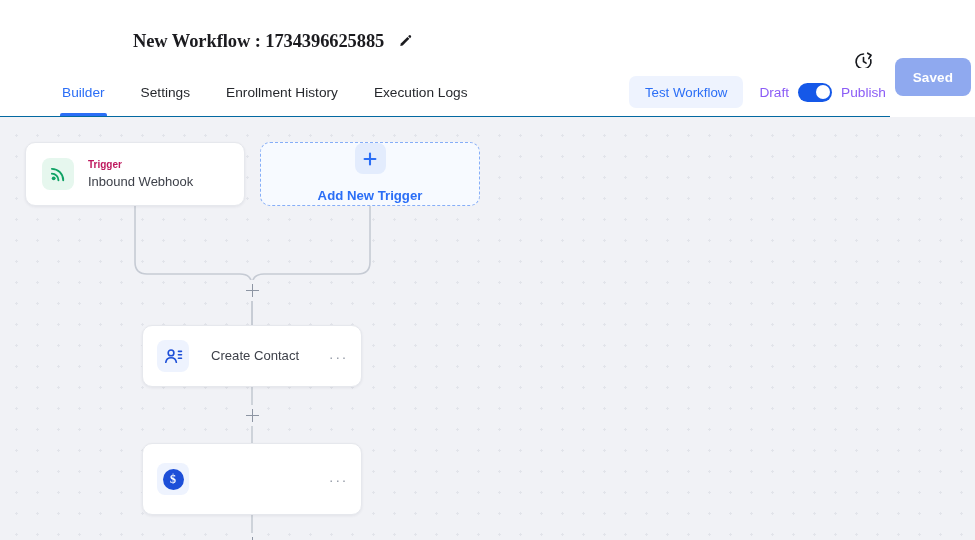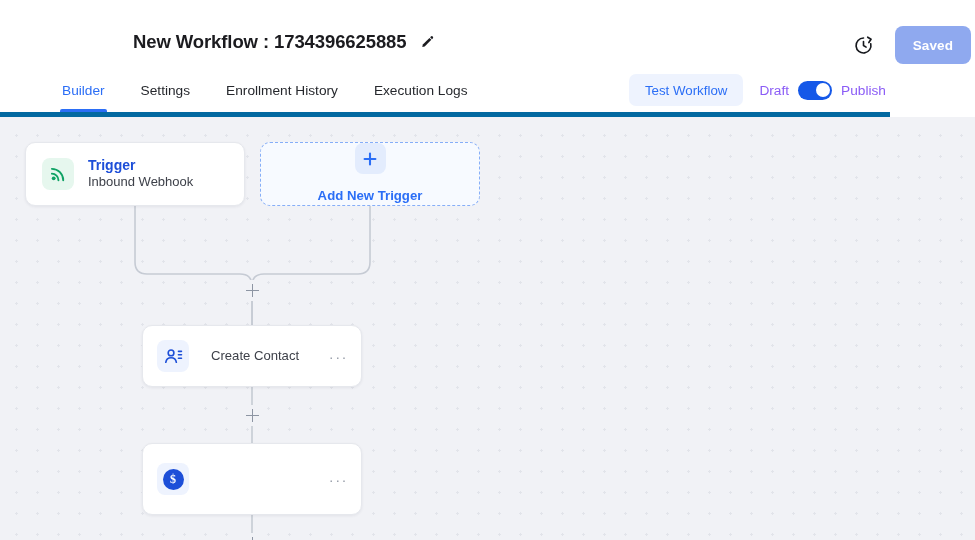--- a/index.html
+++ b/index.html
@@ -11,21 +11,21 @@
   }
   .app { position: relative; width: 975px; height: 540px; }
 
   
   .topbar {
     position: absolute; top: 0; left: 0; width: 975px; height: 68px;
     background: #ffffff;
   }
   .title-wrap {
     position: absolute; left: 133px; top: 31px;
-    display: flex; align-items: center; gap: 14px;
+    display: flex; align-items: center; gap: 14px; font-family: Liberation Serif, serif;
   }
   .wf-title {
     font-size: 18.5px; font-weight: 600; color: #1b1b1f;
     letter-spacing: -0.1px; white-space: nowrap;
   }
   .pencil-icon { width: 15px; height: 15px; display:block; cursor: pointer; }
 
   .topbar-right {
     position: absolute; right: 4px; top: 26px;
     display: flex; align-items: center; gap: 19px;
@@ -33,38 +33,38 @@
   .history-btn {
     width: 24px; height: 24px; display:flex; align-items:center; justify-content:center;
     cursor: pointer;
   }
   .saved-btn {
     height: 38px; min-width: 62px; padding: 0 18px;
     background: #8fa9ef; color: #ffffff;
     border: none; border-radius: 8px;
     font-family: "Liberation Sans", sans-serif;
     font-size: 13.5px; font-weight: 700; letter-spacing: 0.1px;
-    cursor: pointer; display:flex; align-items:center; justify-content:center;
+    cursor: pointer; display:flex; align-items:center; justify-content:center;margin-top:32px;
   }
 
   
   .edge-chip-a {
     position:absolute; left: 860px; top: -6px; width: 7px; height: 9px;
     background: #c9d8fb; border-radius: 2px;
   }
   .edge-chip-b {
     position:absolute; left: 871px; top: -8px; width: 29px; height: 10px;
     background: #4a4f56; border-radius: 3px;
   }
 
   
   .tabbar {
     position: absolute; top: 68px; left: 0; width: 890px; height: 49px;
     background: #ffffff;
-    border-bottom: 5px solid #0369a1;
+    border-bottom: 1px solid #0369a1;
     display: flex; align-items: center;
   }
   .tabs { display: flex; align-items: center; height: 100%; padding-left: 44px; gap: 0; }
   .tab {
     position: relative; height: 100%;
     display: flex; align-items: center;
     font-size: 13.7px; color: #26282d; font-weight: 400;
     padding: 0 18px; cursor: pointer; white-space: nowrap;
   }
   .tab.active { color: #2b6ef6; font-weight: 500; }
@@ -122,21 +122,21 @@
   .icon-green { background: #e6f7ee; }
   .icon-blue  { background: #eef3fe; }
   .node-text { display: flex; flex-direction: column; justify-content: center; }
 
   
   #trigger-node {
     left: 25px; top: 25px; width: 220px; height: 64px;
     padding: 0 16px; gap: 14px;
   }
   .trigger-kicker {
-    font-size: 14px; color: #1d4ed8; font-weight: 600; line-height: 16px;
+    font-size: 10px; color: #be185d; font-weight: 600; line-height: 16px;
   }
   .trigger-sub {
     font-size: 13px; color: #3d4049; line-height: 18px;
   }
 
   
   #add-trigger-node {
     left: 260px; top: 25px; width: 220px; height: 64px;
     background: #f7faff;
     border: 1.6px dashed #86aef8; border-radius: 10px;

